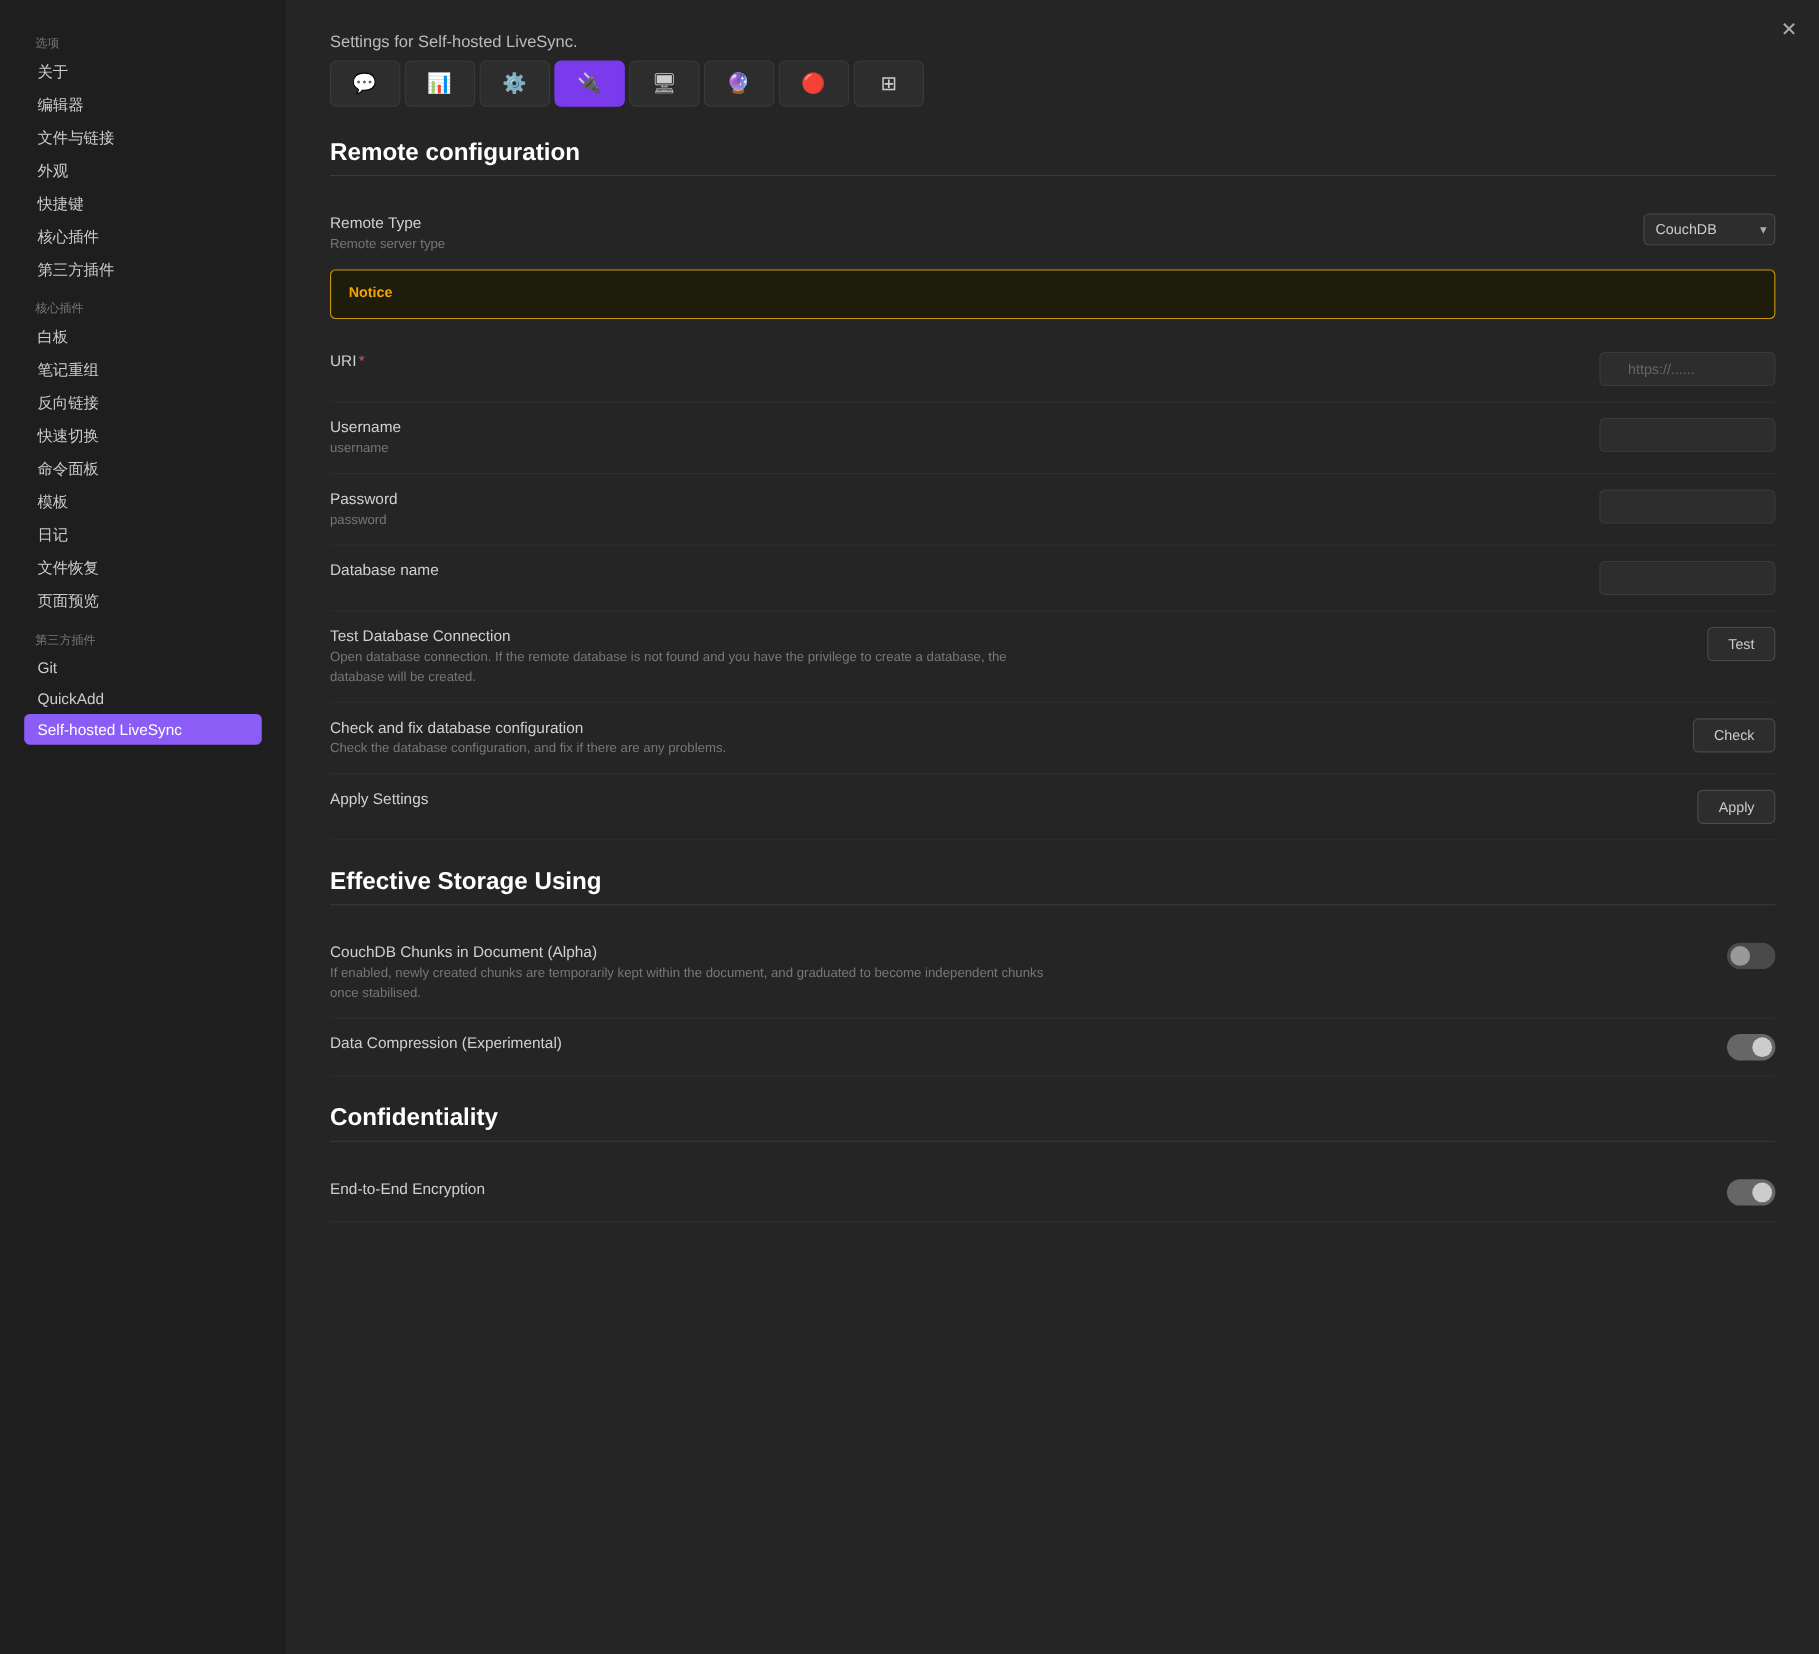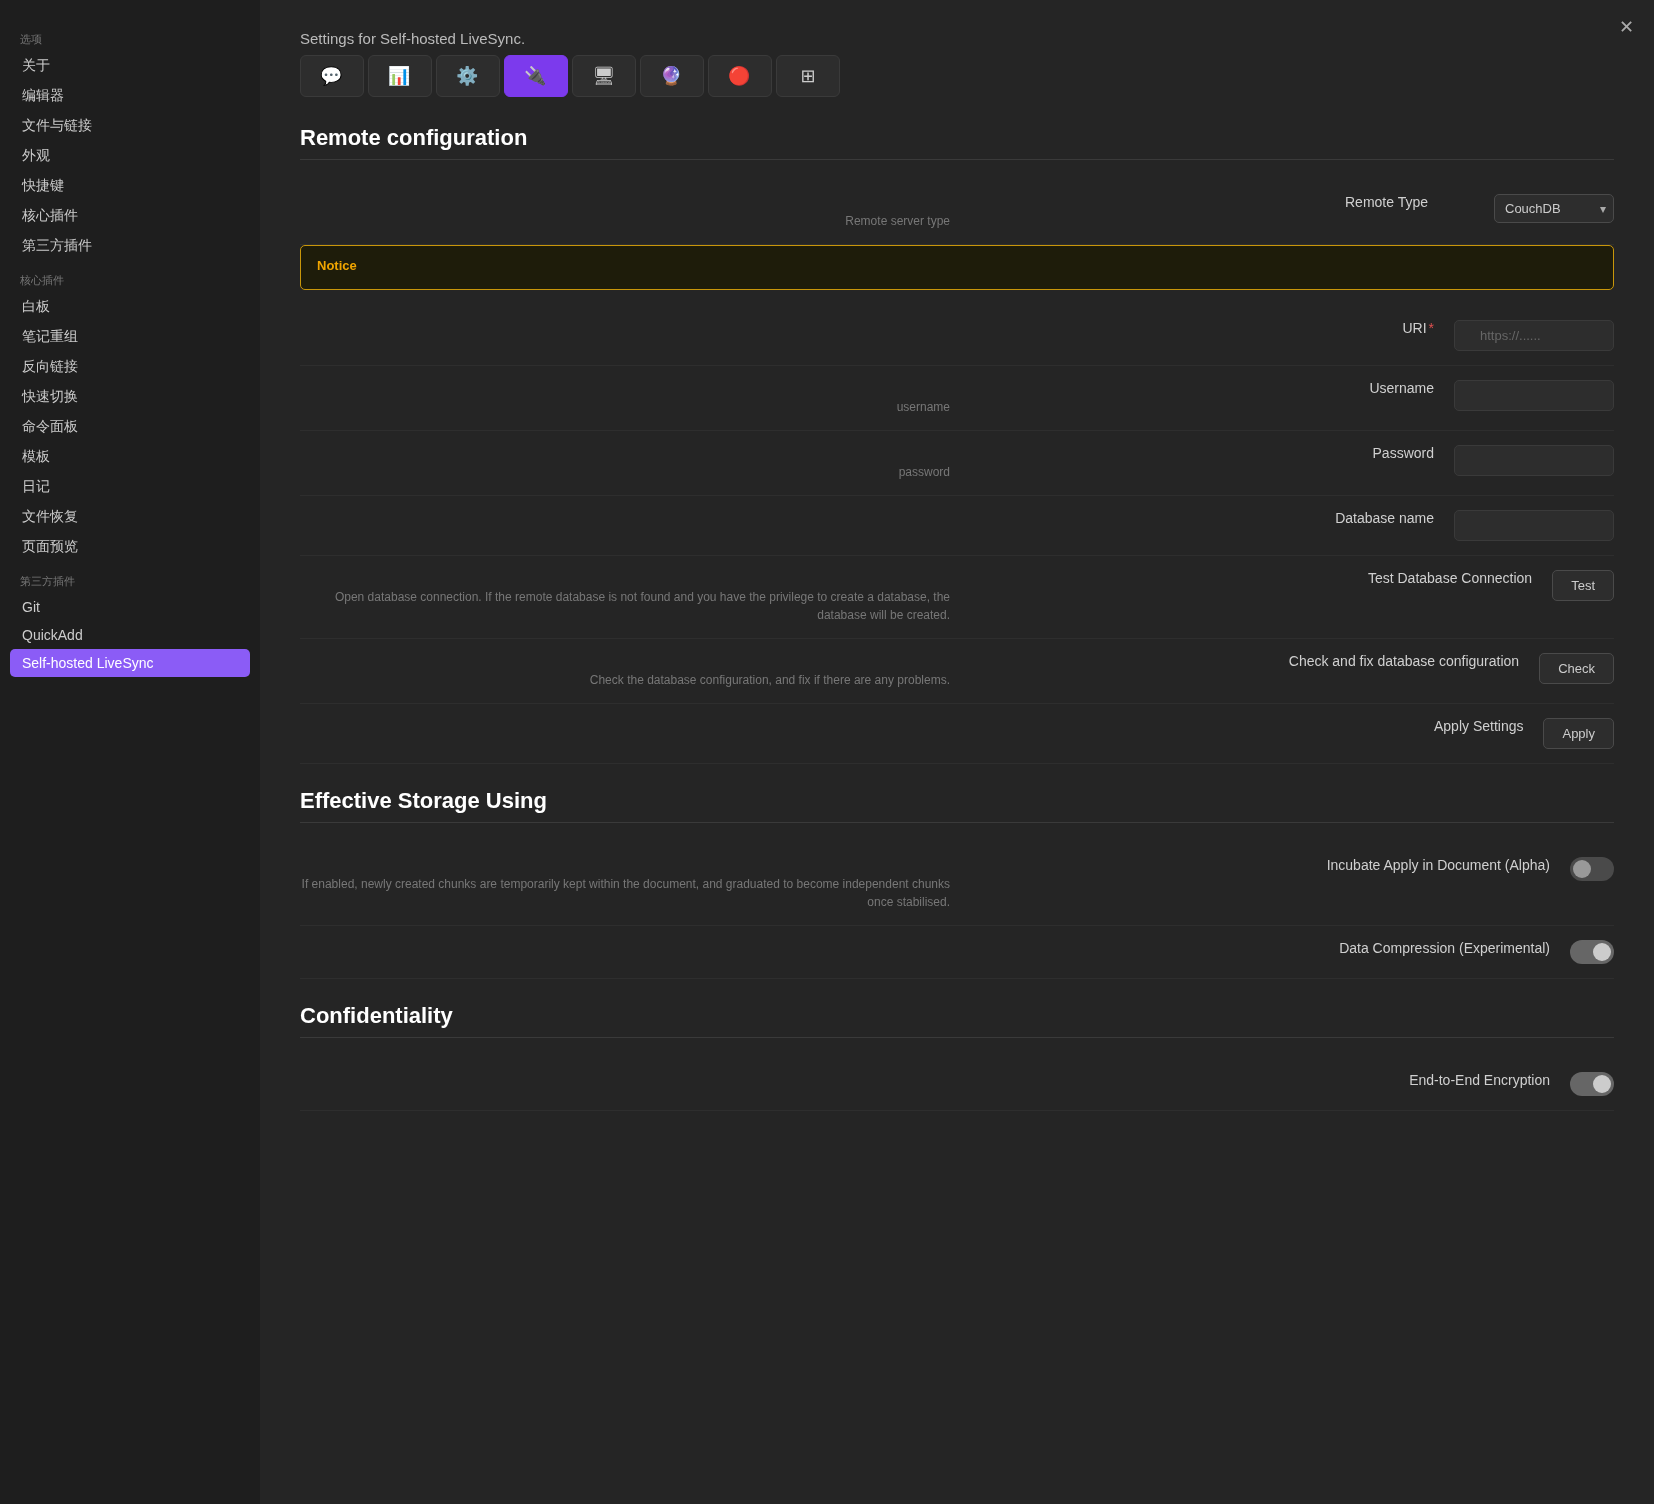--- a/index.html
+++ b/index.html
@@ -11,21 +11,21 @@
       height: 1504px;
       overflow: hidden;
       display: flex;
     }
 
     
     .sidebar {
       width: 260px;
       min-width: 260px;
       background: #1e1e1e;
-      padding: 20px 10px;
+      padding: 20px 22px;
       overflow-y: auto;
       height: 100%;
     }
 
     .sidebar-section-label {
       font-size: 11px;
       color: #777;
       padding: 12px 10px 4px 10px;
       text-transform: none;
     }
@@ -111,21 +111,20 @@
       display: flex;
       align-items: flex-start;
       justify-content: space-between;
       padding: 14px 0;
       border-bottom: 1px solid #2e2e2e;
       gap: 20px;
     }
 
     .setting-label-group {
       flex: 1;
-      text-align: right;
     }
 
     .setting-label {
       font-size: 14px;
       color: #d0d0d0;
       margin-bottom: 2px;
     }
 
     .setting-desc {
       font-size: 12px;
@@ -386,21 +385,21 @@
       </div>
       <div class="setting-control">
         <button class="btn">Apply</button>
       </div>
     </div>
 
     <div class="section-heading" style="margin-top: 24px;">Effective Storage Using</div>
 
     <div class="setting-row">
       <div class="setting-label-group">
-        <div class="setting-label">Incubate Apply in Document (Alpha)</div>
+        <div class="setting-label">CouchDB Chunks in Document (Alpha)</div>
         <div class="setting-desc">If enabled, newly created chunks are temporarily kept within the document, and graduated to become independent chunks once stabilised.</div>
       </div>
       <div class="setting-control">
         <div class="toggle"></div>
       </div>
     </div>
 
     <div class="setting-row">
       <div class="setting-label-group">
         <div class="setting-label">Data Compression (Experimental)</div>

